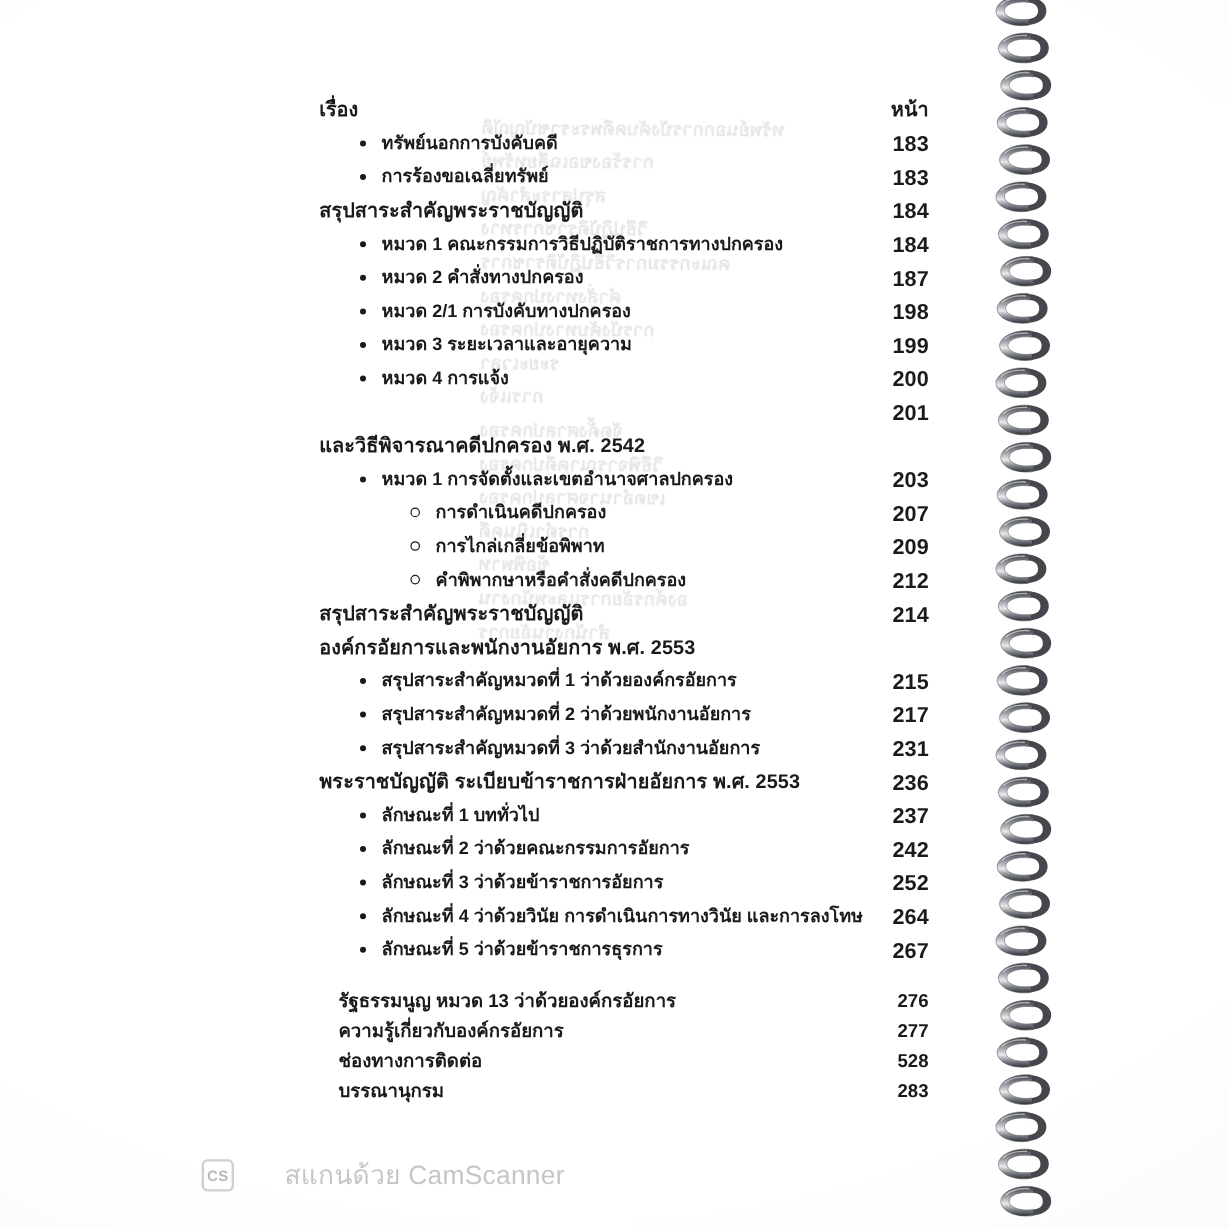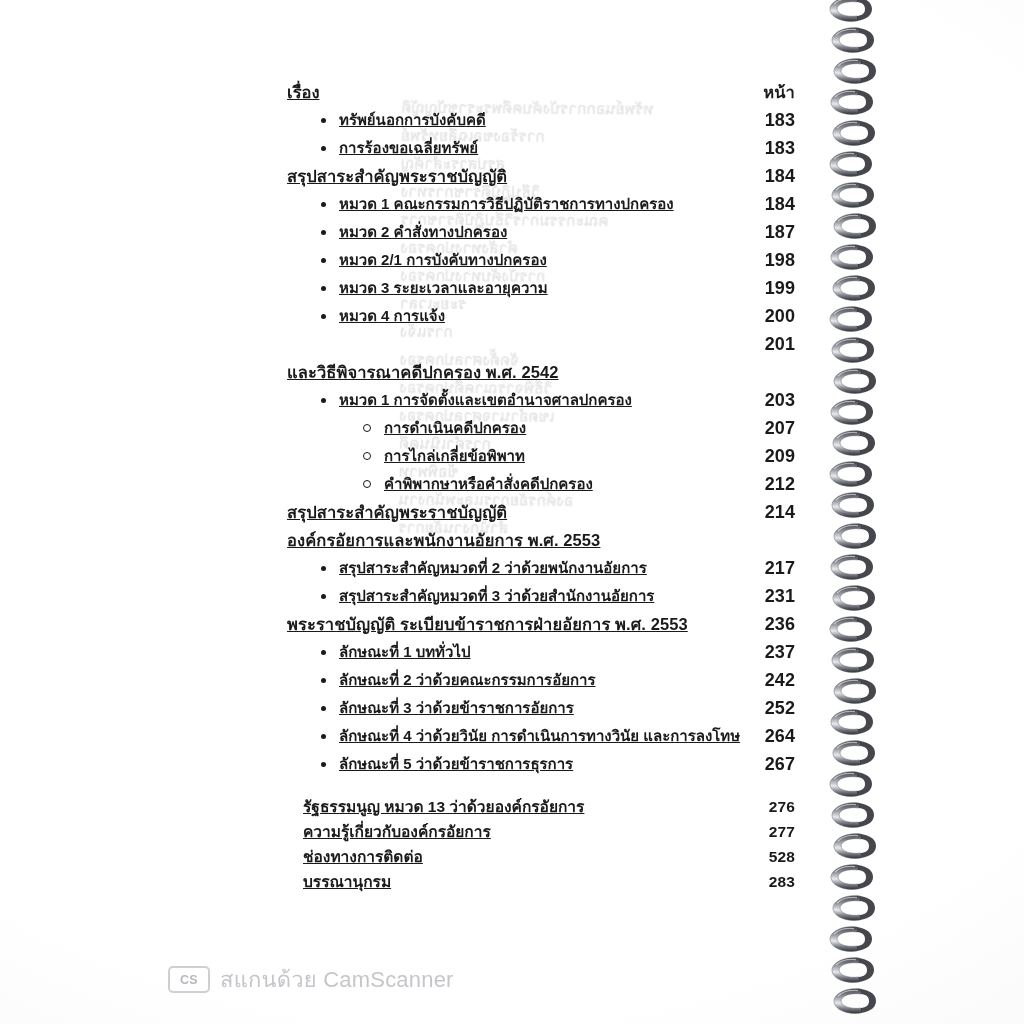--- a/index.html
+++ b/index.html
@@ -46,25 +46,24 @@
     line-height: 28px;
     color: #6b6b74;
     white-space: nowrap;
     text-align: right;
     font-weight: 600;
   }
 
   
   .toc {
     position: absolute;
-    left: 287px;
+    left: 266px;
     top: 78px;
     width: 508px;
     z-index: 4;
-    text-decoration: underline;
   }
 
   .row {
     position: relative;
     display: flex;
     align-items: baseline;
     min-height: 28px;
     line-height: 28px;
   }
   .row .label {
@@ -189,34 +188,34 @@
     display: flex;
     align-items: center;
     gap: 10px;
     color: #c9c9cd;
     font-size: 22px;
     font-weight: 400;
     letter-spacing: 0.2px;
     white-space: nowrap;
   }
   .cs-badge {
-    width: 42px;
+    width: 27px;
     height: 27px;
     border: 2px solid #cfcfd3;
     border-radius: 5px;
     display: flex;
     align-items: center;
     justify-content: center;
     font-size: 12.5px;
     font-weight: 700;
     color: #b8b8bd;
     letter-spacing: 0.3px;
     box-sizing: border-box;
   }
-  .wm-text { color: #c6c6ca; }
+  .wm-text { color: #c6c6ca; margin-left: 32px; }
 </style>
 </head>
 <body>
 
 <div id="page">
 
   <div class="ghost-layer" id="ghost-layer">
       <div class="ghost-line">ทรัพย์นอกการบังคับคดีพระราชบัญญัติ</div>
       <div class="ghost-line">การร้องขอเฉลี่ยทรัพย์</div>
       <div class="ghost-line">สรุปสาระสำคัญ</div>
@@ -312,20 +311,25 @@
         </div>
         <div class="row head">
           <span class="label">สรุปสาระสำคัญพระราชบัญญัติ</span>
           <span class="pg">214</span>
         </div>
         <div class="row head">
           <span class="label">องค์กรอัยการและพนักงานอัยการ พ.ศ. 2553</span>
         </div>
         <div class="row b1">
           <span class="bullet"></span>
+          <span class="label">สรุปสาระสำคัญหมวดที่ 1 ว่าด้วยองค์กรอัยการ</span>
+          <span class="pg">215</span>
+        </div>
+        <div class="row b1">
+          <span class="bullet"></span>
           <span class="label">สรุปสาระสำคัญหมวดที่ 2 ว่าด้วยพนักงานอัยการ</span>
           <span class="pg">217</span>
         </div>
         <div class="row b1">
           <span class="bullet"></span>
           <span class="label">สรุปสาระสำคัญหมวดที่ 3 ว่าด้วยสำนักงานอัยการ</span>
           <span class="pg">231</span>
         </div>
         <div class="row head">
           <span class="label">พระราชบัญญัติ ระเบียบข้าราชการฝ่ายอัยการ พ.ศ. 2553</span>

